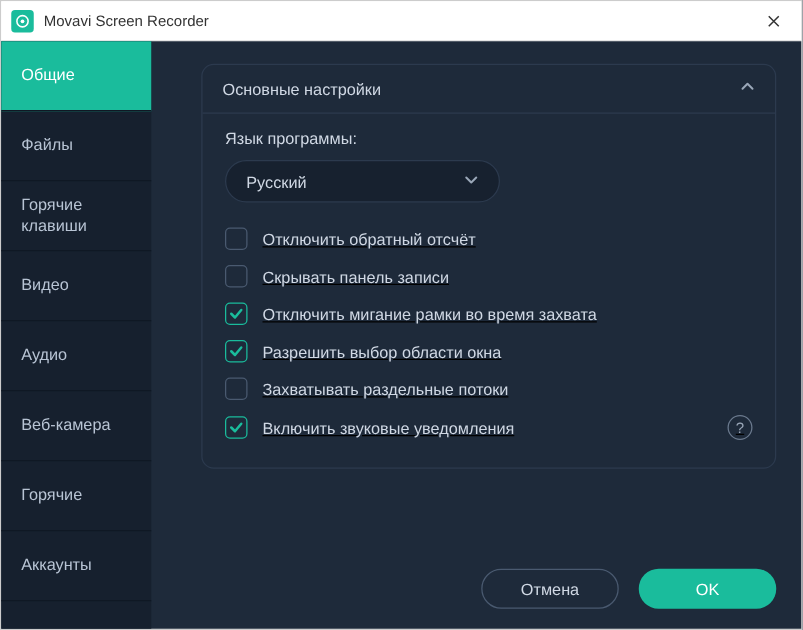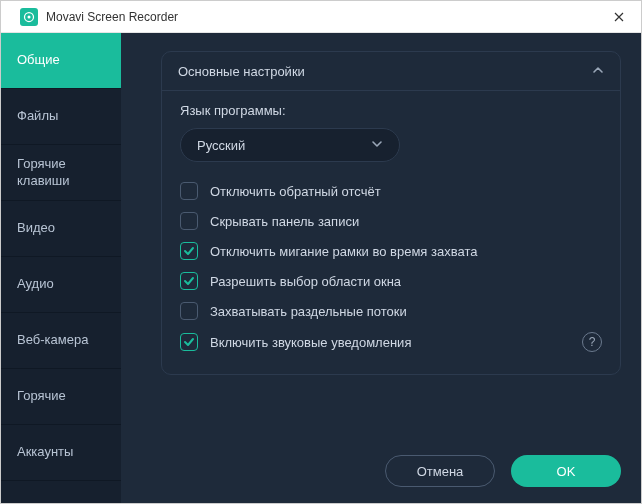--- a/index.html
+++ b/index.html
@@ -1,37 +1,37 @@
 <!DOCTYPE html>
 <html><head>
 <meta charset="utf-8">
 <style>
   * { box-sizing: border-box; margin: 0; padding: 0; font-family: "Segoe UI", Arial, sans-serif; }
   body { background: #ffffff; width: 642px; height: 504px; overflow: hidden; }
   .window { width: 642px; height: 504px; display: flex; flex-direction: column; border: 1px solid #cccccc; }
-  .titlebar { height: 32px; background: #ffffff; display: flex; align-items: center; padding: 0 0 0 19px; border-bottom: 1px solid #e5e5e5; }
+  .titlebar { height: 32px; background: #ffffff; display: flex; align-items: center; padding: 0 0 0 8px; border-bottom: 1px solid #e5e5e5; }
   .titlebar .app-icon { width: 18px; height: 18px; border-radius: 3px; background: #1abc9c; display: flex; align-items: center; justify-content: center; margin-right: 8px; }
   .titlebar .app-icon svg { width: 12px; height: 12px; }
   .titlebar .title { font-size: 12px; color: #333; flex: 1; }
   .titlebar .close { width: 45px; height: 32px; display: flex; align-items: center; justify-content: center; cursor: pointer; }
   .titlebar .close svg { width: 10px; height: 10px; }
   .body { flex: 1; display: flex; background: #1e2a3a; gap: 20px; }
   .sidebar { width: 120px; background: #16202e; display: flex; flex-direction: column; }
   .side-item { height: 56px; display: flex; align-items: center; padding: 0 16px; color: #b8c4d4; font-size: 13px; cursor: pointer; border-bottom: 1px solid #0f1824; line-height: 1.3; }
   .side-item.active { background: #1abc9c; color: #ffffff; }
   .content { flex: 1; padding: 18px 20px 16px 20px; display: flex; flex-direction: column; }
   .panel { border: 1px solid #2c3a4e; border-radius: 10px; background: #1e2a3a; margin-bottom: 8px; }
   .panel-header { display: flex; align-items: center; justify-content: space-between; padding: 10px 16px; cursor: pointer; }
   .panel-header .ph-title { color: #d0d8e4; font-size: 13px; }
   .panel-header .chev { color: #9aa7b8; }
   .panel-body { padding: 6px 16px 16px 16px; border-top: 1px solid #2c3a4e; }
   .field-label { color: #d0d8e4; font-size: 13px; margin: 6px 0 10px 2px; }
   .select { width: 220px; height: 34px; border: 1px solid #2c3a4e; border-radius: 17px; background: #17212f; color: #d0d8e4; font-size: 13px; display: flex; align-items: center; justify-content: space-between; padding: 0 16px; cursor: pointer; margin-bottom: 14px; margin-left: 2px; }
   .select .chev { color: #9aa7b8; }
-  .chk-row { display: flex; align-items: center; gap: 12px; padding: 6px 2px; }
+  .chk-row { display: flex; align-items: center; gap: 12px; padding: 6px 2px; text-decoration: underline; }
   .chk { width: 18px; height: 18px; border: 1.5px solid #4a5a70; border-radius: 4px; display: flex; align-items: center; justify-content: center; cursor: pointer; flex: none; }
   .chk.checked { border-color: #1abc9c; }
   .chk.checked svg { display: block; }
   .chk svg { display: none; width: 12px; height: 12px; }
   .chk-label { color: #d0d8e4; font-size: 13px; flex: 1; }
   .help { width: 20px; height: 20px; border: 1.5px solid #6b7a8e; border-radius: 50%; display: flex; align-items: center; justify-content: center; color: #9aa7b8; font-size: 12px; cursor: pointer; flex: none; }
   .footer { margin-top: auto; display: flex; justify-content: flex-end; gap: 16px; padding-top: 8px; }
   .btn { min-width: 110px; height: 32px; border-radius: 16px; font-size: 13px; display: flex; align-items: center; justify-content: center; cursor: pointer; }
   .btn-primary { background: #1abc9c; color: #ffffff; }
   .btn-secondary { background: transparent; border: 1px solid #4a5a70; color: #d0d8e4; }

